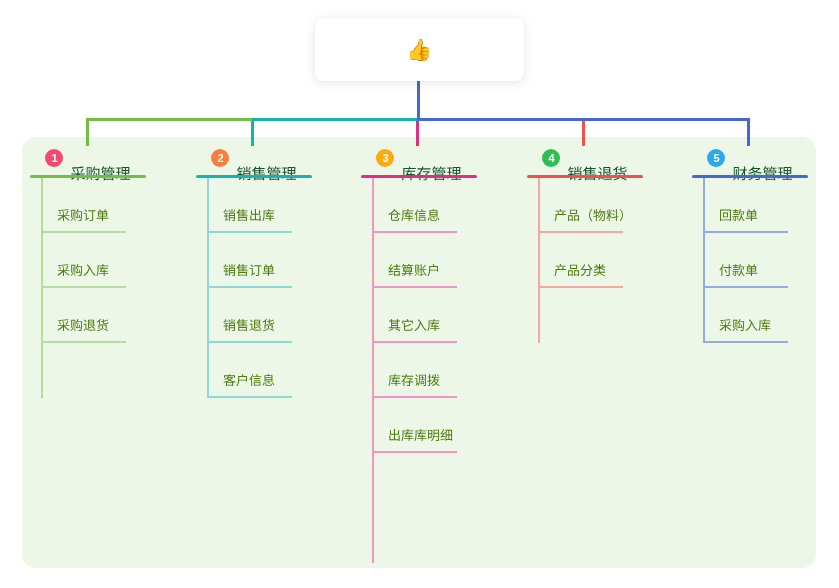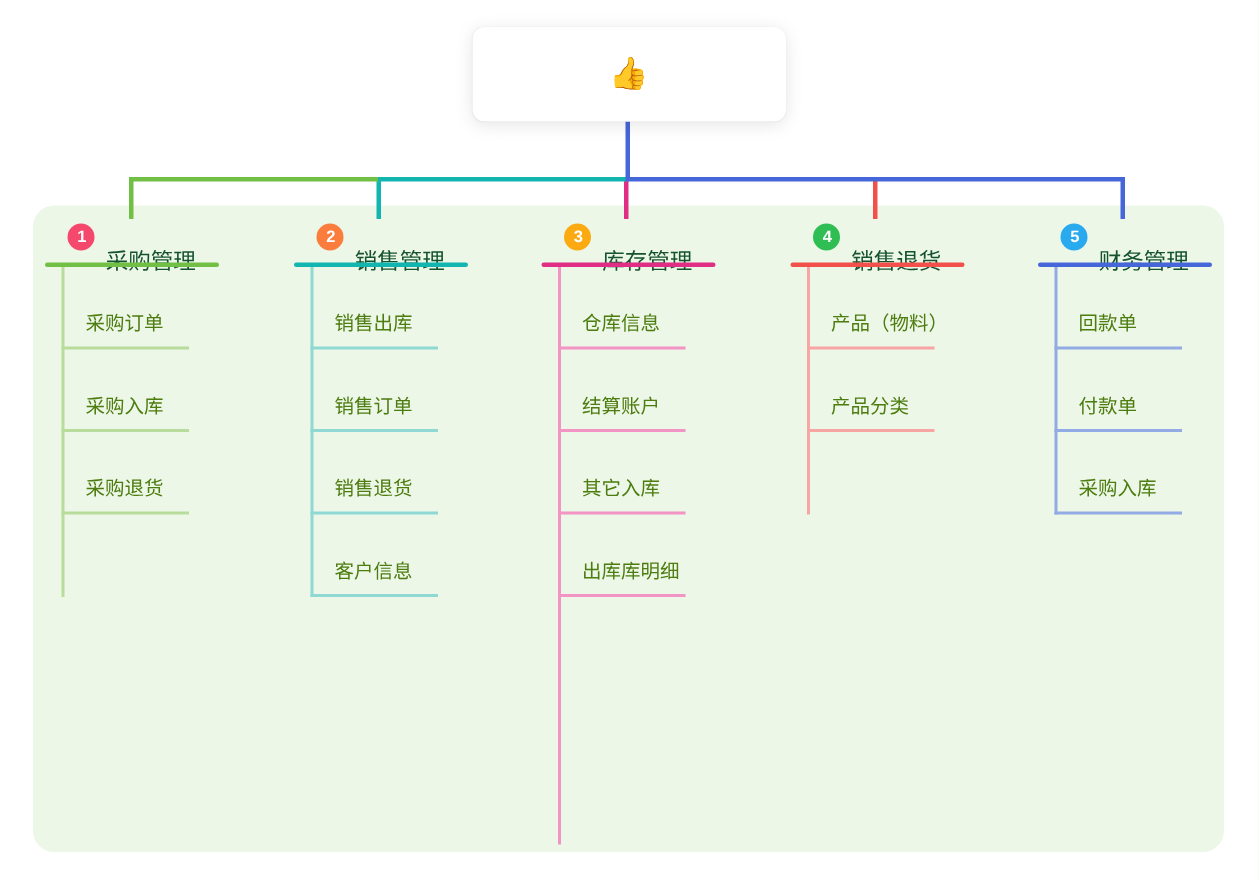--- a/index.html
+++ b/index.html
@@ -150,20 +150,24 @@
         </div>
         <div class="child">
           <span class="child-label">结算账户</span>
           <div class="child-line"></div>
         </div>
         <div class="child">
           <span class="child-label">其它入库</span>
           <div class="child-line"></div>
         </div>
         <div class="child">
+          <span class="child-label">库存调拨</span>
+          <div class="child-line"></div>
+        </div>
+        <div class="child">
           <span class="child-label">出库库明细</span>
           <div class="child-line"></div>
         </div>
       </div>
   </div>
 
   <div class="branch" style="left: 527px; --main: #f2504b; --light: #f7a6a3; --badge: #2fbe54;">
     <div class="branch-header">
       <span class="badge">4</span>
       <span class="branch-label">销售退货</span>

